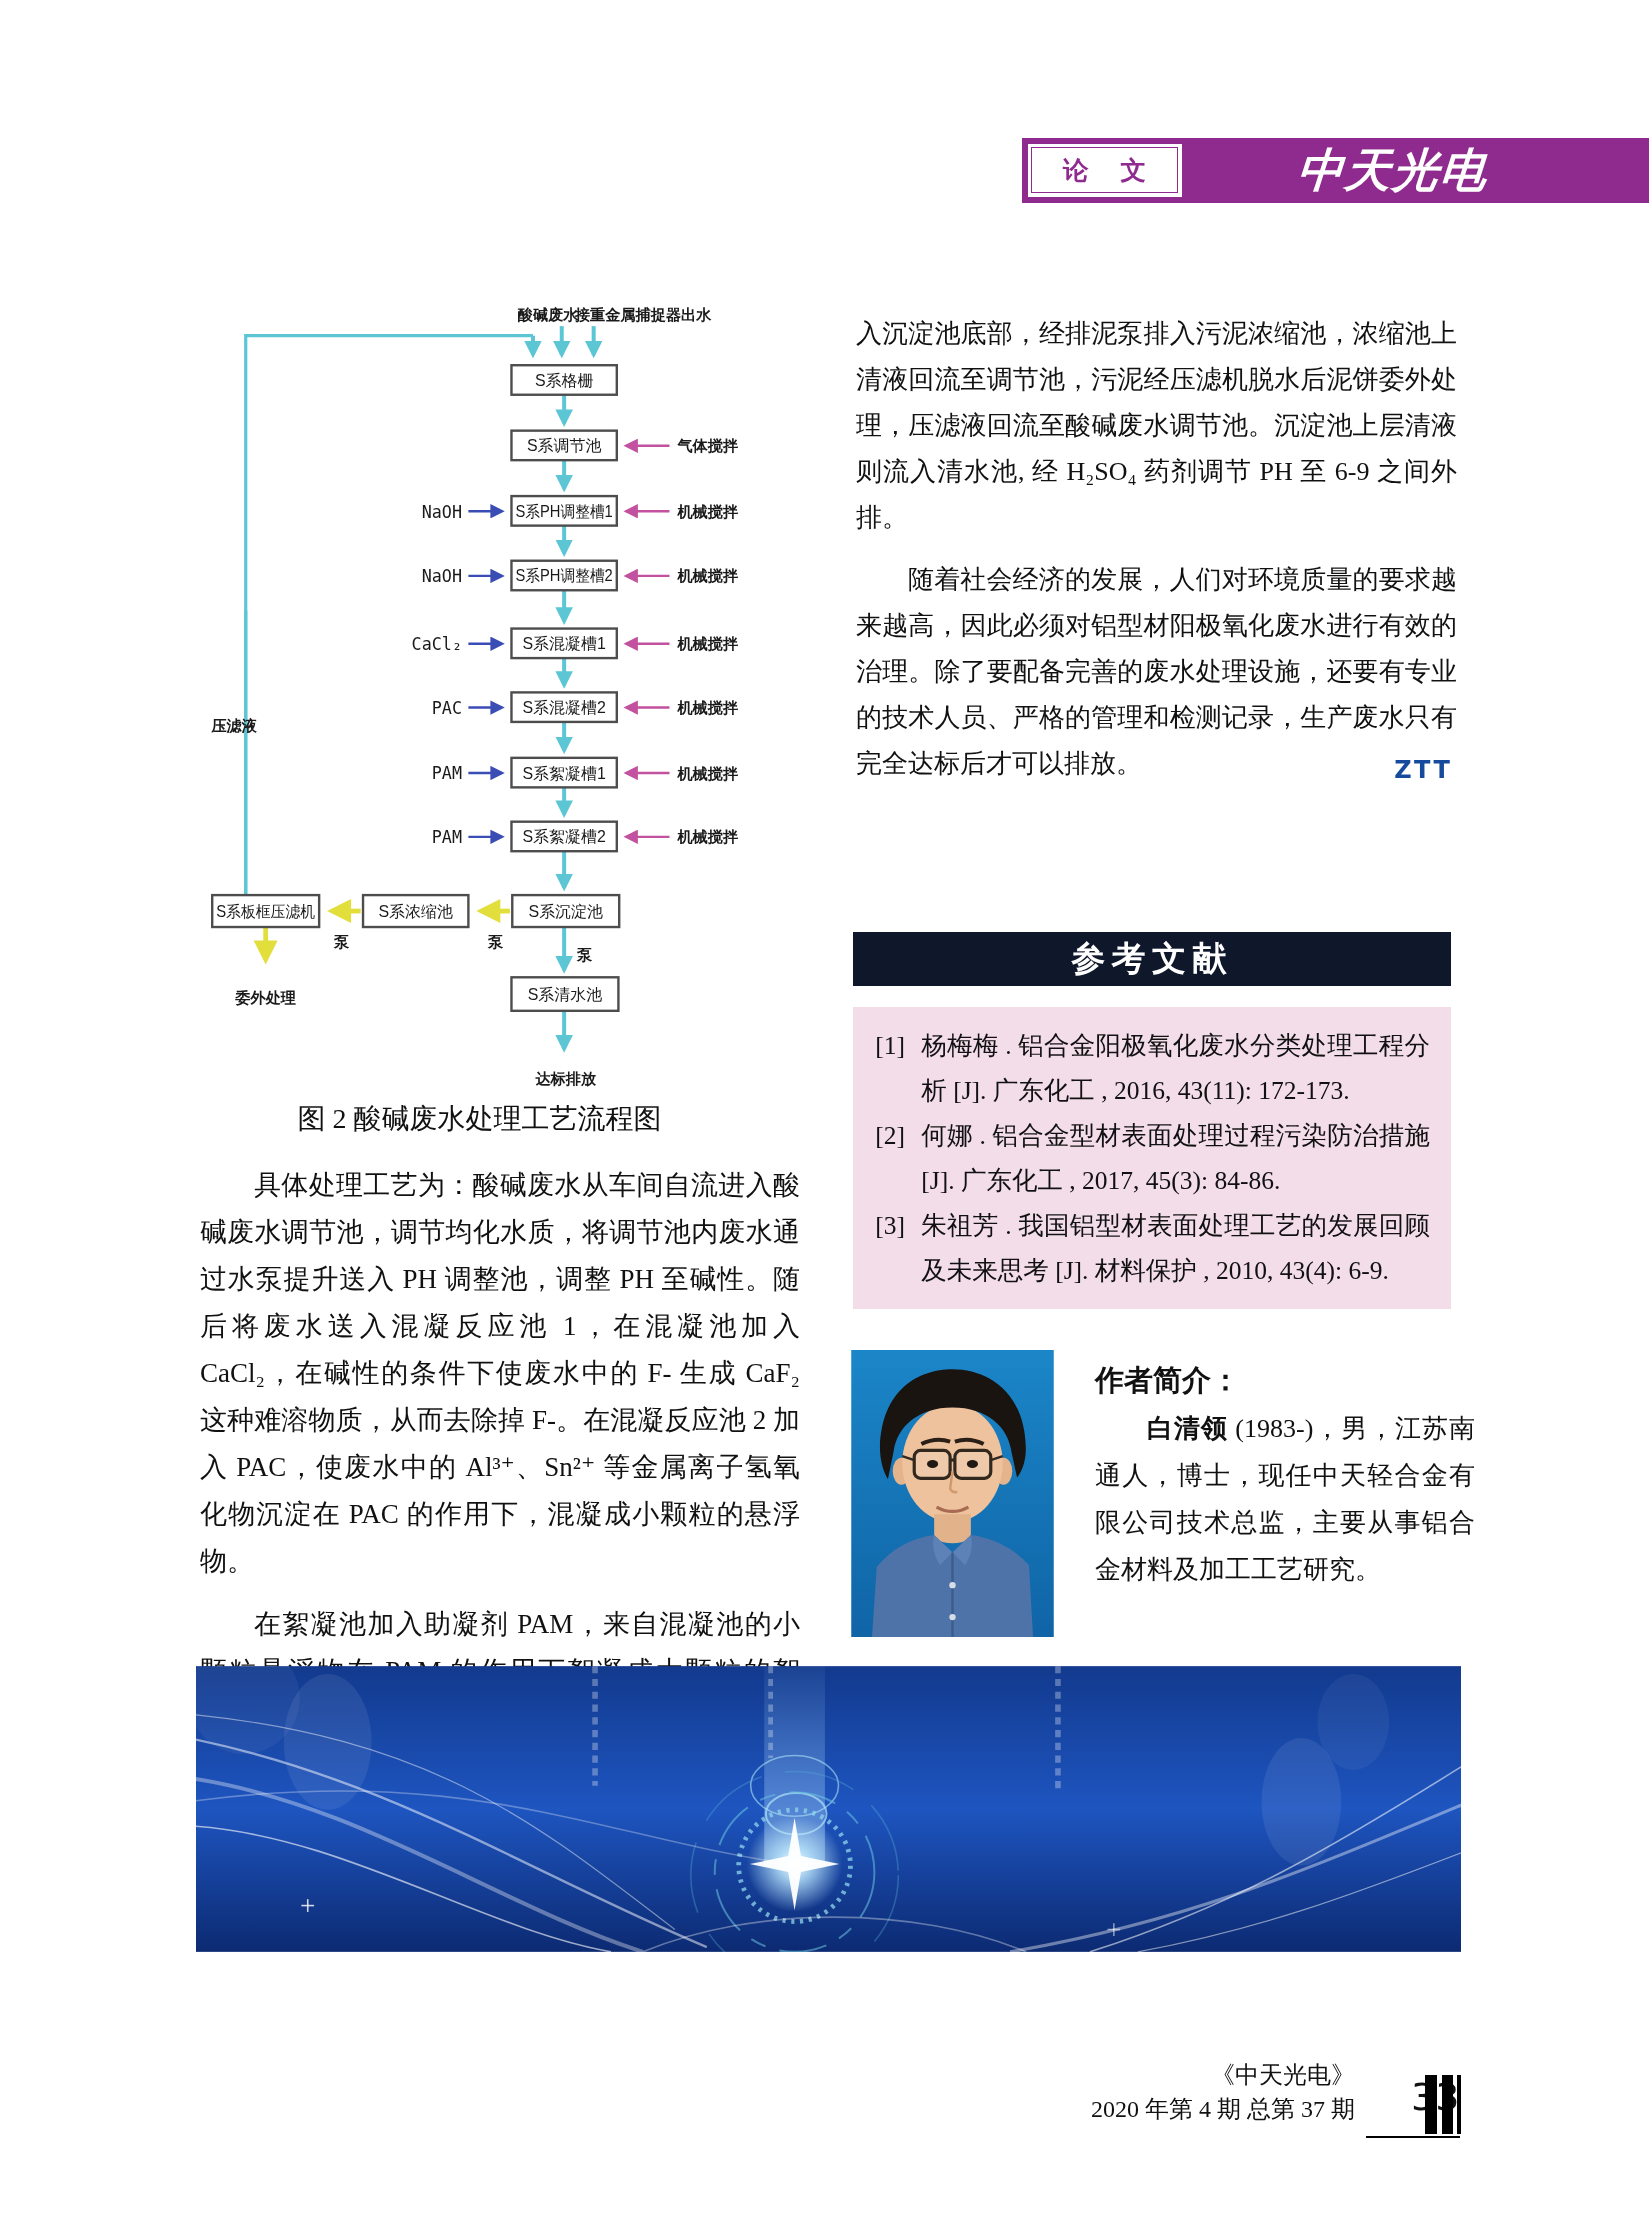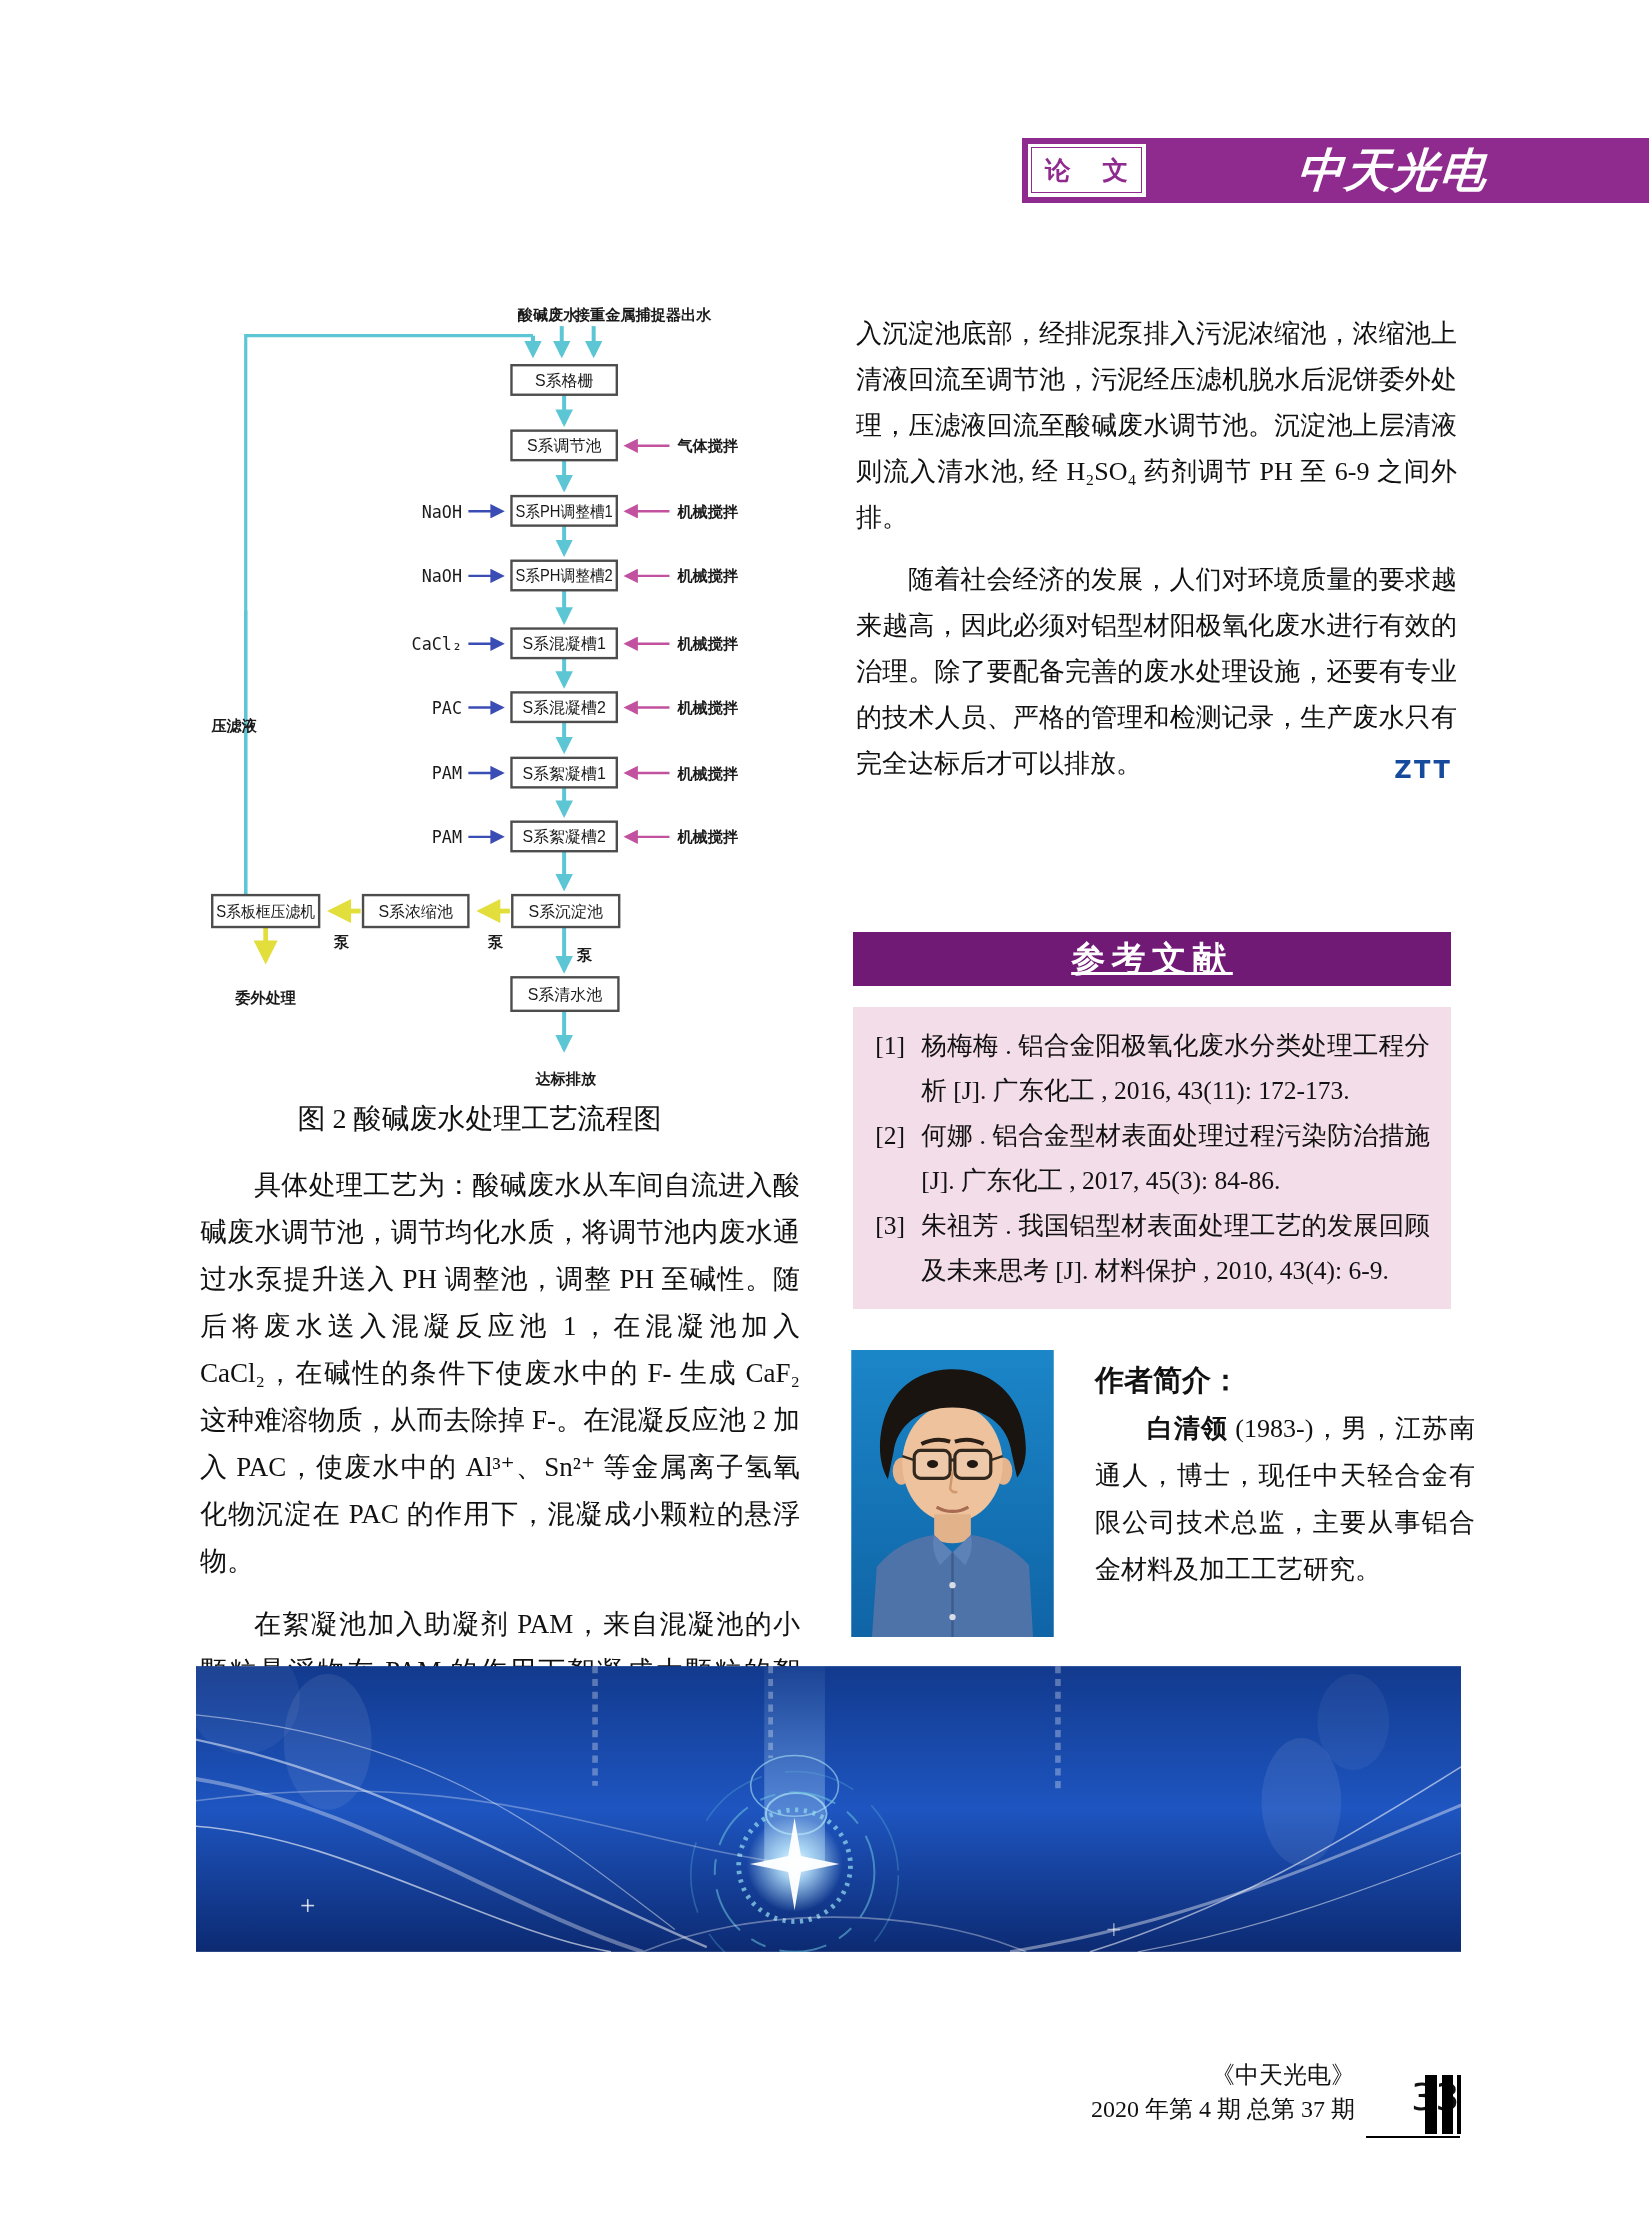--- a/index.html
+++ b/index.html
@@ -1,40 +1,40 @@
 <!DOCTYPE html>
 <html style="font-size:12.8px"><head>
 <meta charset="utf-8">
 <style>
   html,body{margin:0;padding:0;}
   body{width:1650px;height:2239px;position:relative;background:#ffffff;overflow:hidden;
        font-family:"Liberation Serif","DejaVu Serif",serif;color:#111;}
   .abs{position:absolute;}
   
   .banner{left:1022px;top:138px;width:627px;height:65px;background:#8F2B8E;}
-  .tagbox{left:5.6px;top:5.6px;width:118px;height:53px;background:#fff;position:absolute;}
+  .tagbox{left:5.6px;top:5.6px;width:154px;height:53px;background:#fff;position:absolute;}
   .tagbox::after{content:"";position:absolute;inset:3.2px;border:1.6px solid #8F2B8E;}
   .tagtext{position:absolute;inset:0;display:flex;align-items:center;justify-content:center;
            color:#8F2B8E;font-size:25.5px;letter-spacing:12.8px;text-indent:12.8px;font-weight:600;}
   .brand{position:absolute;left:239px;top:1.6px;width:263px;height:62px;display:flex;align-items:center;justify-content:center;
          color:#fff;font-size:46px;font-weight:bold;font-style:italic;transform:skewX(-4deg);letter-spacing:1.6px;}
   
   .bodycol p{margin:16px;text-align:justify;}
   .indent{text-indent:2em;}
   #left-col{left:184px;top:1146px;width:632px;font-size:27px;line-height:47px;}
   #right-col{left:840px;top:295px;width:633px;font-size:26px;line-height:46px;}
   .sec-head{color:#9B3192;font-weight:bold;font-size:34px;line-height:43px;margin:9.6px 0 0 0;
             font-family:"Liberation Sans",sans-serif;}
   .concl{position:relative;margin-top:11.2px;}
   .ztt{position:absolute;right:4.8px;bottom:4.8px;color:#164A9C;font-weight:bold;font-size:24px;
        font-family:"DejaVu Sans",sans-serif;letter-spacing:2.4px;line-height:1;}
   .fig-caption{left:184px;top:1100px;width:591px;text-align:center;font-size:28px;}
   
-  .ref-bar{left:853px;top:932px;width:598px;height:54px;background:#701a75;color:#fff;
-           display:flex;align-items:center;justify-content:center;font-size:34px;font-weight:bold;letter-spacing:6.4px;text-decoration:underline;}
+  .ref-bar{left:853px;top:932px;width:598px;height:54px;background:#0f172a;color:#fff;
+           display:flex;align-items:center;justify-content:center;font-size:34px;font-weight:bold;letter-spacing:6.4px;}
   .ref-box{left:853px;top:1007px;width:598px;height:302px;background:#F3DDE9;box-sizing:border-box;padding:16px 21px 0 22.3px;}
   .ref-item{position:relative;padding-left:46px;font-size:25.5px;line-height:45px;text-align:justify;margin:0;}
   .ref-num{position:absolute;left:0;top:0;}
   
   .auth-label{left:1095px;top:1361px;font-size:29px;font-weight:bold;}
   .auth-bio{left:1095px;top:1405px;width:380px;font-size:26px;line-height:47px;text-align:justify;text-indent:2em;}
   
   .foot-right{left:958px;top:2058px;width:397px;text-align:right;font-size:24px;line-height:34px;}
   .pageno{left:1411px;top:2075px;font-size:38px;font-family:"DejaVu Sans",sans-serif;}
   .spine{left:1425px;top:2075px;height:59px;display:flex;align-items:stretch;}

